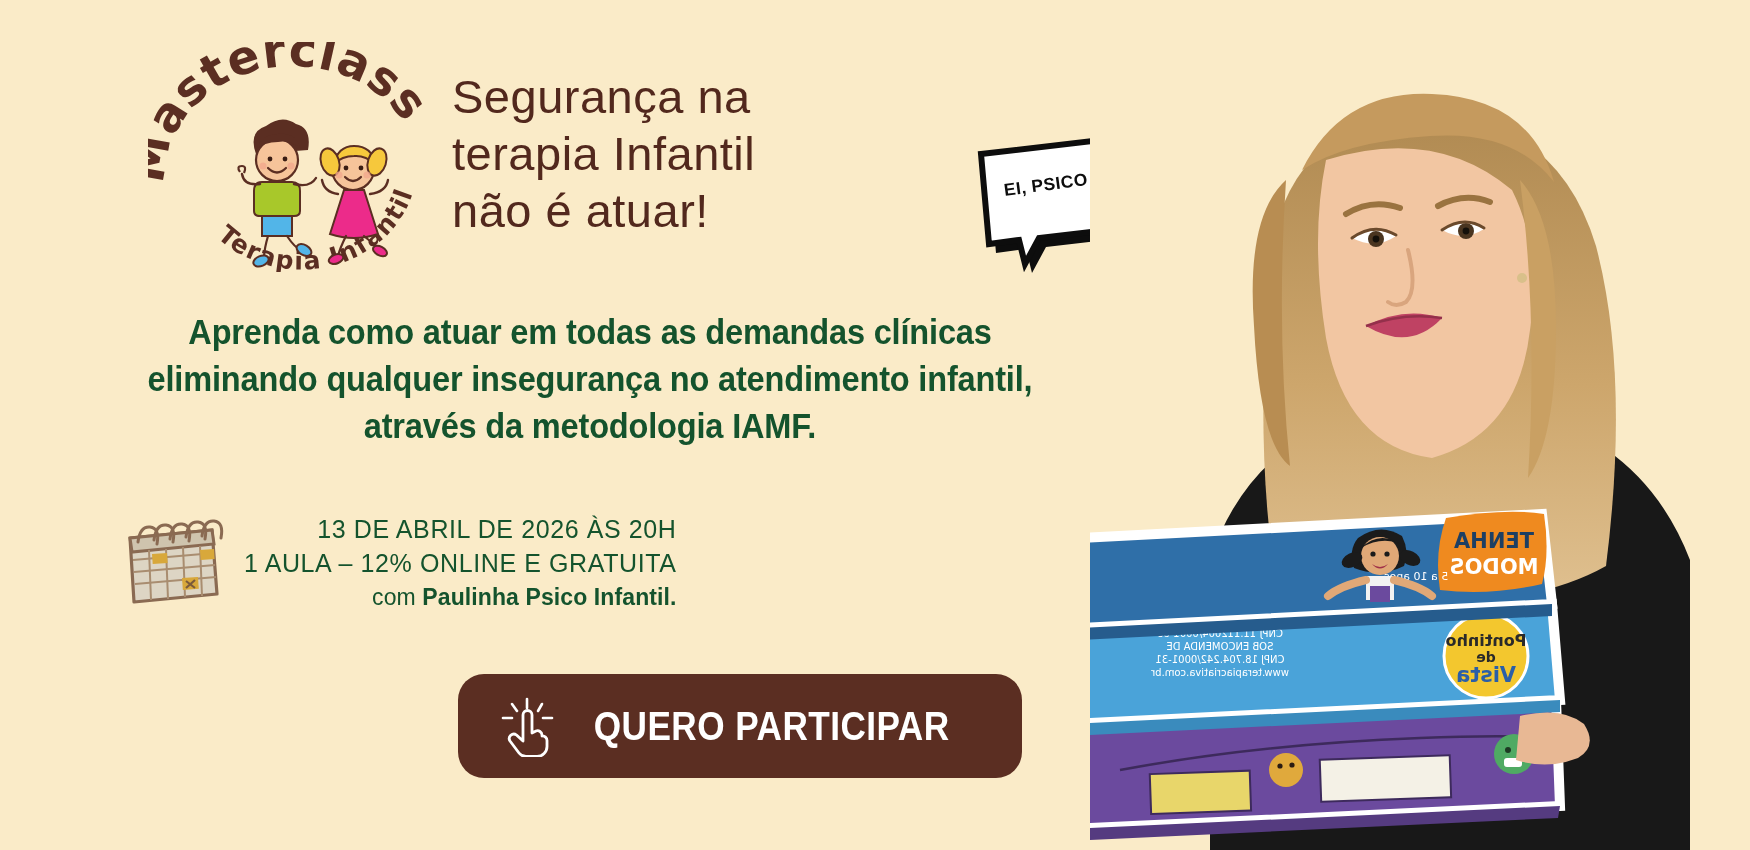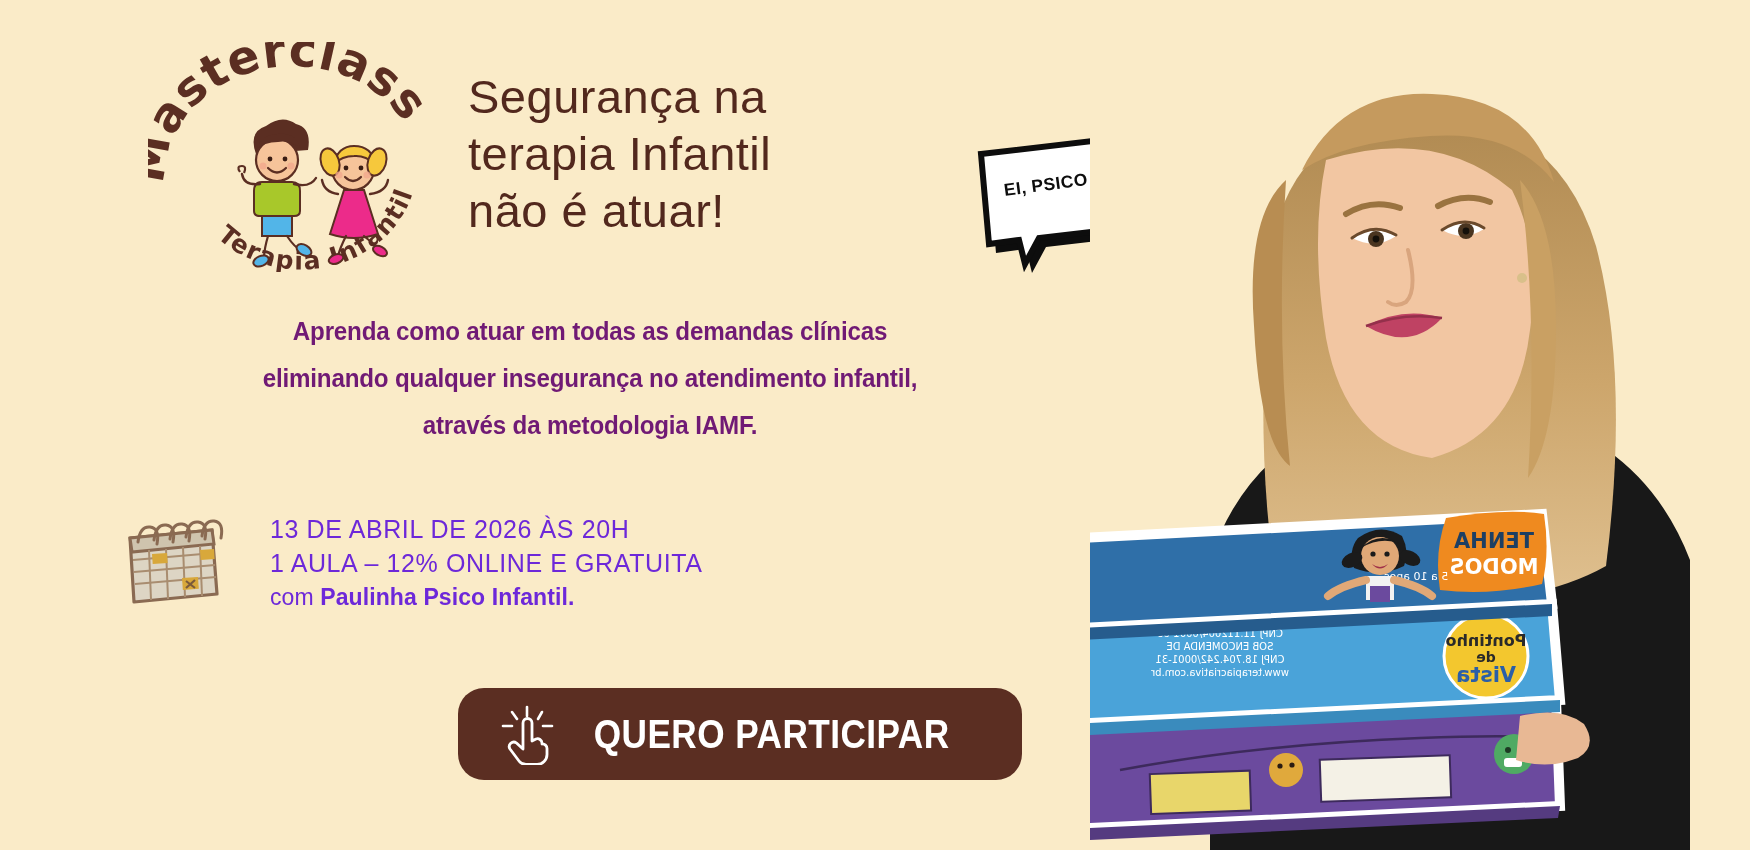--- a/index.html
+++ b/index.html
@@ -21,31 +21,30 @@
   .logo-wrap { position:absolute; left:148px; top:42px; width:300px; height:230px; }
   .logo-svg { display:block; width:300px; height:230px; }
 
   
   .headline {
     position:absolute; left:452px; top:68px; width:420px;
     color:#52281d;
     font-size:47px; line-height:57px;
     font-weight:400;
     letter-spacing:0.5px;
-    margin-left:16px;
   }
   .headline .ln { display:block; white-space:nowrap; }
 
   
   .subhead {
     position:absolute; left:60px; top:308px; width:1060px;
     text-align:center;
-    color:#701a75;
+    color:#14532d;
     font-weight:700;
-    font-size:26px;
+    font-size:35px;
     line-height:47px;
     letter-spacing:-0.2px;
   }
   .subhead .ln { display:block; white-space:nowrap; transform:scaleX(0.93); transform-origin:center; }
 
   
   .bubble-wrap { position:absolute; left:965px; top:118px; width:250px; height:150px; }
   .bubble-svg { display:block; width:250px; height:150px; overflow:visible; }
   .bubble-text {
     position:absolute; left:1004px; top:180px;
@@ -53,41 +52,42 @@
     transform-origin:left center;
     font-size:17.5px; font-weight:700; letter-spacing:0.4px;
     color:#0d0d0d; white-space:nowrap;
   }
 
   
   .cal-icon { position:absolute; left:118px; top:508px; width:108px; height:98px; }
   .cal-svg { display:block; width:108px; height:98px; }
 
   .datelines {
-    position:absolute; left:270px; top:512px;
-    color:#6d28d9;
+    position:absolute; left:244px; top:512px;
+    color:#14532d;
+    text-align:right;
   }
   .dateline {
     display:block;
     font-size:25px;
     line-height:34px;
     letter-spacing:0.6px;
     font-weight:400;
     white-space:nowrap;
   }
   .dateline.with {
     font-size:23px;
     letter-spacing:0.1px;
   }
   .dateline .bold { font-weight:700; }
 
   
   .cta {
-    position:absolute; left:458px; top:688px;
-    width:564px; height:92px;
+    position:absolute; left:458px; top:674px;
+    width:564px; height:104px;
     background:#5b2e22;
     border-radius:26px;
     display:flex; align-items:center;
     cursor:pointer;
     border:none;
   }
   .cta-icon { width:62px; height:62px; margin-left:40px; flex:0 0 auto; }
   .cta-label {
     flex:1; text-align:center;
     color:#ffffff;

